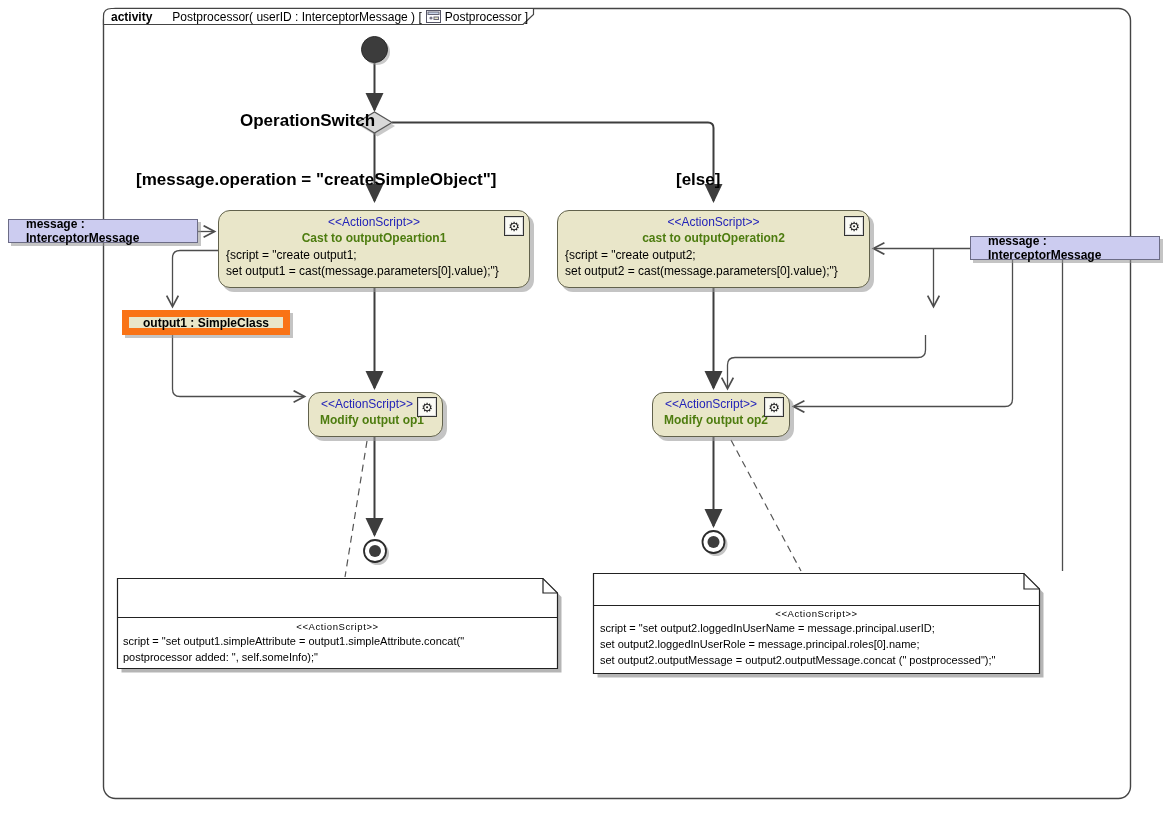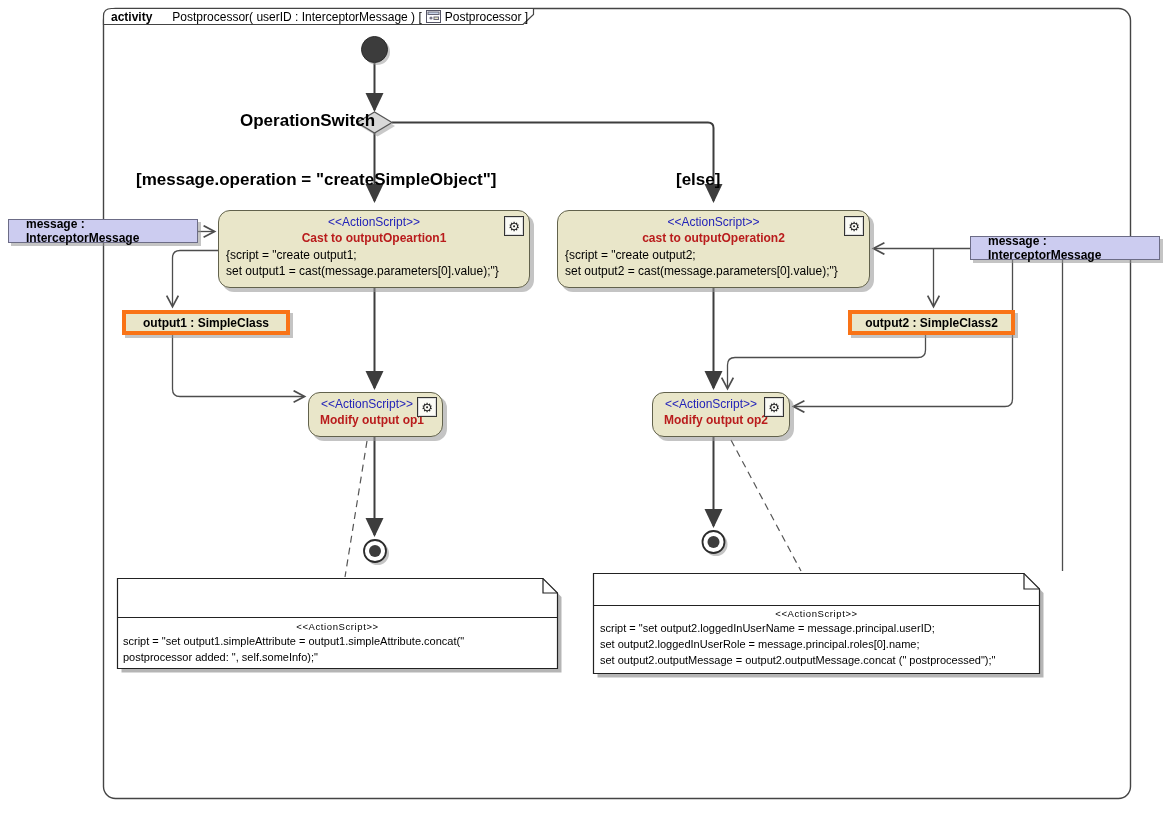--- a/index.html
+++ b/index.html
@@ -10,30 +10,30 @@
 
   
   .frame-title{display:flex;align-items:center;font-size:12px;color:#000;white-space:nowrap;}
   .frame-title .kw{font-weight:bold;margin-right:20px;}
   .frame-title .dic{margin:0 4px;}
 
   
   .action{background:#e9e6c9;border:1px solid #62624c;border-radius:12px;
           box-shadow:4px 4px 0 rgba(148,148,148,.55);padding:4px 7px 0 7px;}
   .stereo{color:#2323b8;font-size:12px;text-align:center;line-height:15px;white-space:nowrap;}
-  .aname{font-weight:bold;font-size:12px;color:#b91c1c;text-align:center;line-height:17px;white-space:nowrap;}
+  .aname{font-weight:bold;font-size:12px;color:#4d7c0f;text-align:center;line-height:17px;white-space:nowrap;}
   .script{font-size:12px;color:#000;line-height:16px;white-space:nowrap;}
   .gear{position:absolute;width:18px;height:18px;border:1px solid #333;background:#fbfbf6;
         display:flex;align-items:center;justify-content:center;font-size:13px;line-height:1;
         color:#222;font-family:"DejaVu Sans",sans-serif;box-shadow:inset 0 0 0 1px #ddd;}
   .mini .stereo{text-align:left;padding-left:5px;}
   .mini .aname{text-align:left;padding-left:4px;}
 
   
-  .objbox{background:#e9e6c9;border:4px solid #f97316;box-shadow:3px 3px 0 rgba(148,148,148,.55);
+  .objbox{background:#e9e6c9;border:7px solid #f97316;box-shadow:3px 3px 0 rgba(148,148,148,.55);
           display:flex;align-items:center;justify-content:center;font-weight:bold;font-size:12px;color:#000;}
   .param{background:#ccccf0;border:1px solid #6c6c86;box-shadow:3px 3px 0 rgba(148,148,148,.55);
          display:flex;align-items:center;justify-content:center;font-weight:bold;font-size:12px;color:#000;padding-left:17px;}
 
   .lbl{font-size:17px;color:#000;white-space:nowrap;font-weight:bold;}
   .note-st{font-size:9.5px;letter-spacing:.6px;color:#000;text-align:center;line-height:13px;}
   .note-line{font-size:11px;color:#000;line-height:16px;white-space:nowrap;}
 </style>
 </head>
 <body>
@@ -141,21 +141,20 @@
 
   <div class="abs action" style="left:557px;top:210px;width:313px;height:78px;">
     <div class="stereo">&lt;&lt;ActionScript&gt;&gt;</div>
     <div class="aname">cast to outputOperation2</div>
     <div class="script">{script = "create output2;</div>
     <div class="script">set output2 = cast(message.parameters[0].value);"}</div>
     <div class="gear" style="right:5px;top:5px;">⚙</div>
   </div>
 
   <div class="abs objbox" style="left:122px;top:310px;width:168px;height:25px;">output1 : SimpleClass</div>
-  <div class="abs objbox" style="left:848px;top:310px;width:167px;height:25px;">output2 : SimpleClass2</div>
 
   <div class="abs action mini" style="left:308px;top:392px;width:135px;height:45px;">
     <div class="stereo">&lt;&lt;ActionScript&gt;&gt;</div>
     <div class="aname">Modify output op1</div>
     <div class="gear" style="right:5px;top:4px;">⚙</div>
   </div>
 
   <div class="abs action mini" style="left:652px;top:392px;width:138px;height:45px;">
     <div class="stereo">&lt;&lt;ActionScript&gt;&gt;</div>
     <div class="aname">Modify output op2</div>

